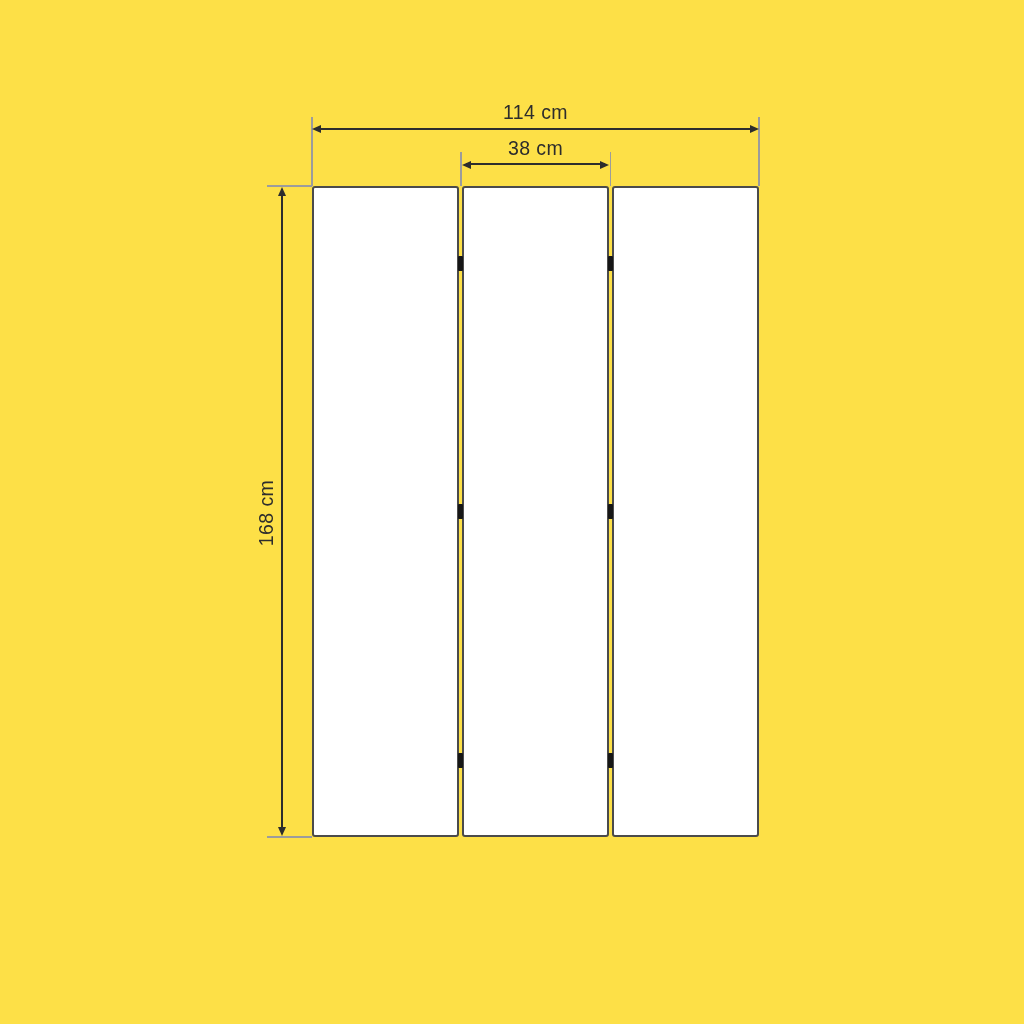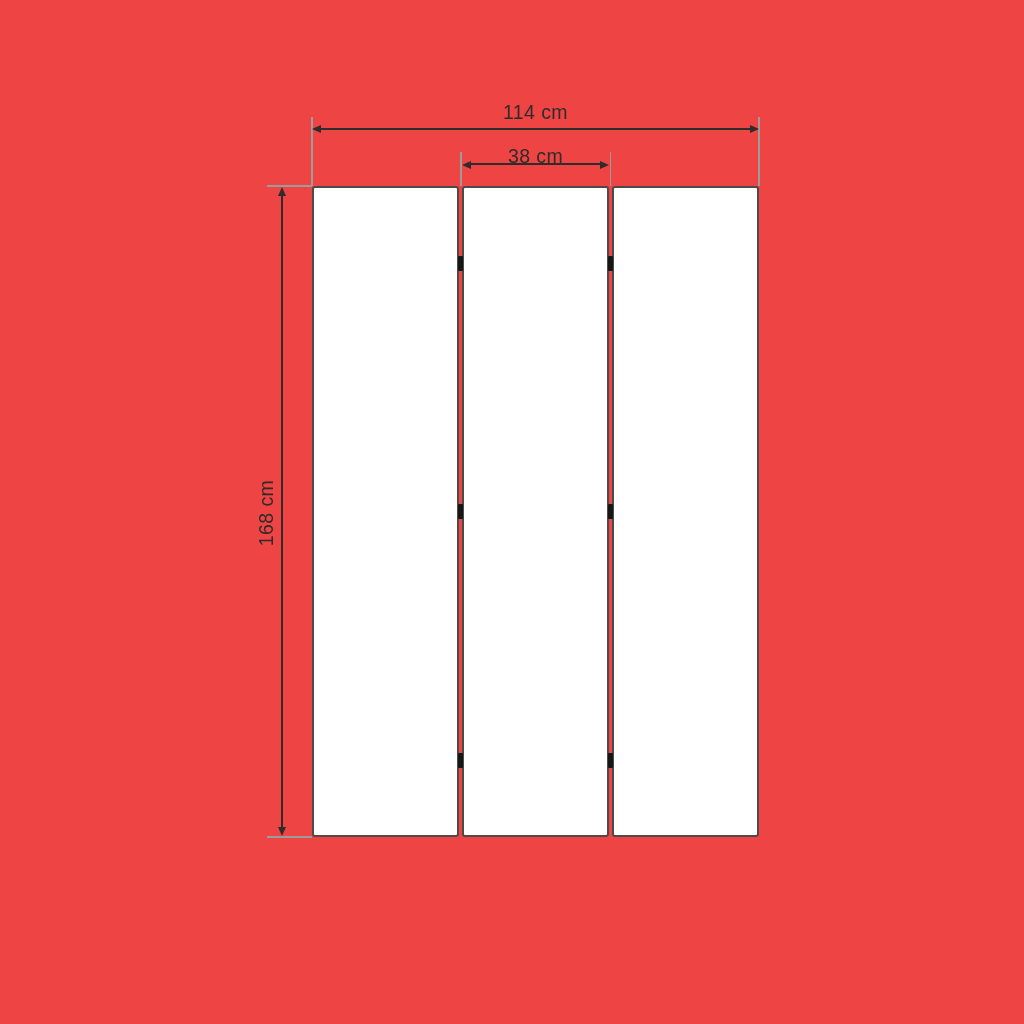--- a/index.html
+++ b/index.html
@@ -5,21 +5,21 @@
   html, body {
     margin: 0;
     padding: 0;
     background: #ffffff;
     font-family: "Liberation Sans", "DejaVu Sans", sans-serif;
   }
   .canvas {
     position: relative;
     width: 1024px;
     height: 1024px;
-    background: #ef4444;
+    background: #fde047;
     overflow: hidden;
   }
 
   
   .panel {
     position: absolute;
     top: 186px;
     width: 147px;
     height: 651px;
     box-sizing: border-box;
@@ -105,21 +105,21 @@
   .dim-label {
     position: absolute;
     color: #2d2d2d;
     font-size: 19.5px;
     letter-spacing: 0.4px;
     text-align: center;
     white-space: nowrap;
     line-height: 1;
   }
   .label-width { left: 312px; top: 103px; width: 447px; }
-  .label-panel { left: 462px; top: 139px; width: 147px; margin-top: 8px; }
+  .label-panel { left: 462px; top: 139px; width: 147px; }
   .label-height {
     left: 267px;
     top: 513px;
     width: 0;
     transform: translate(-50%, -50%) rotate(-90deg);
     display: flex;
     justify-content: center;
   }
 </style>
 </head>

